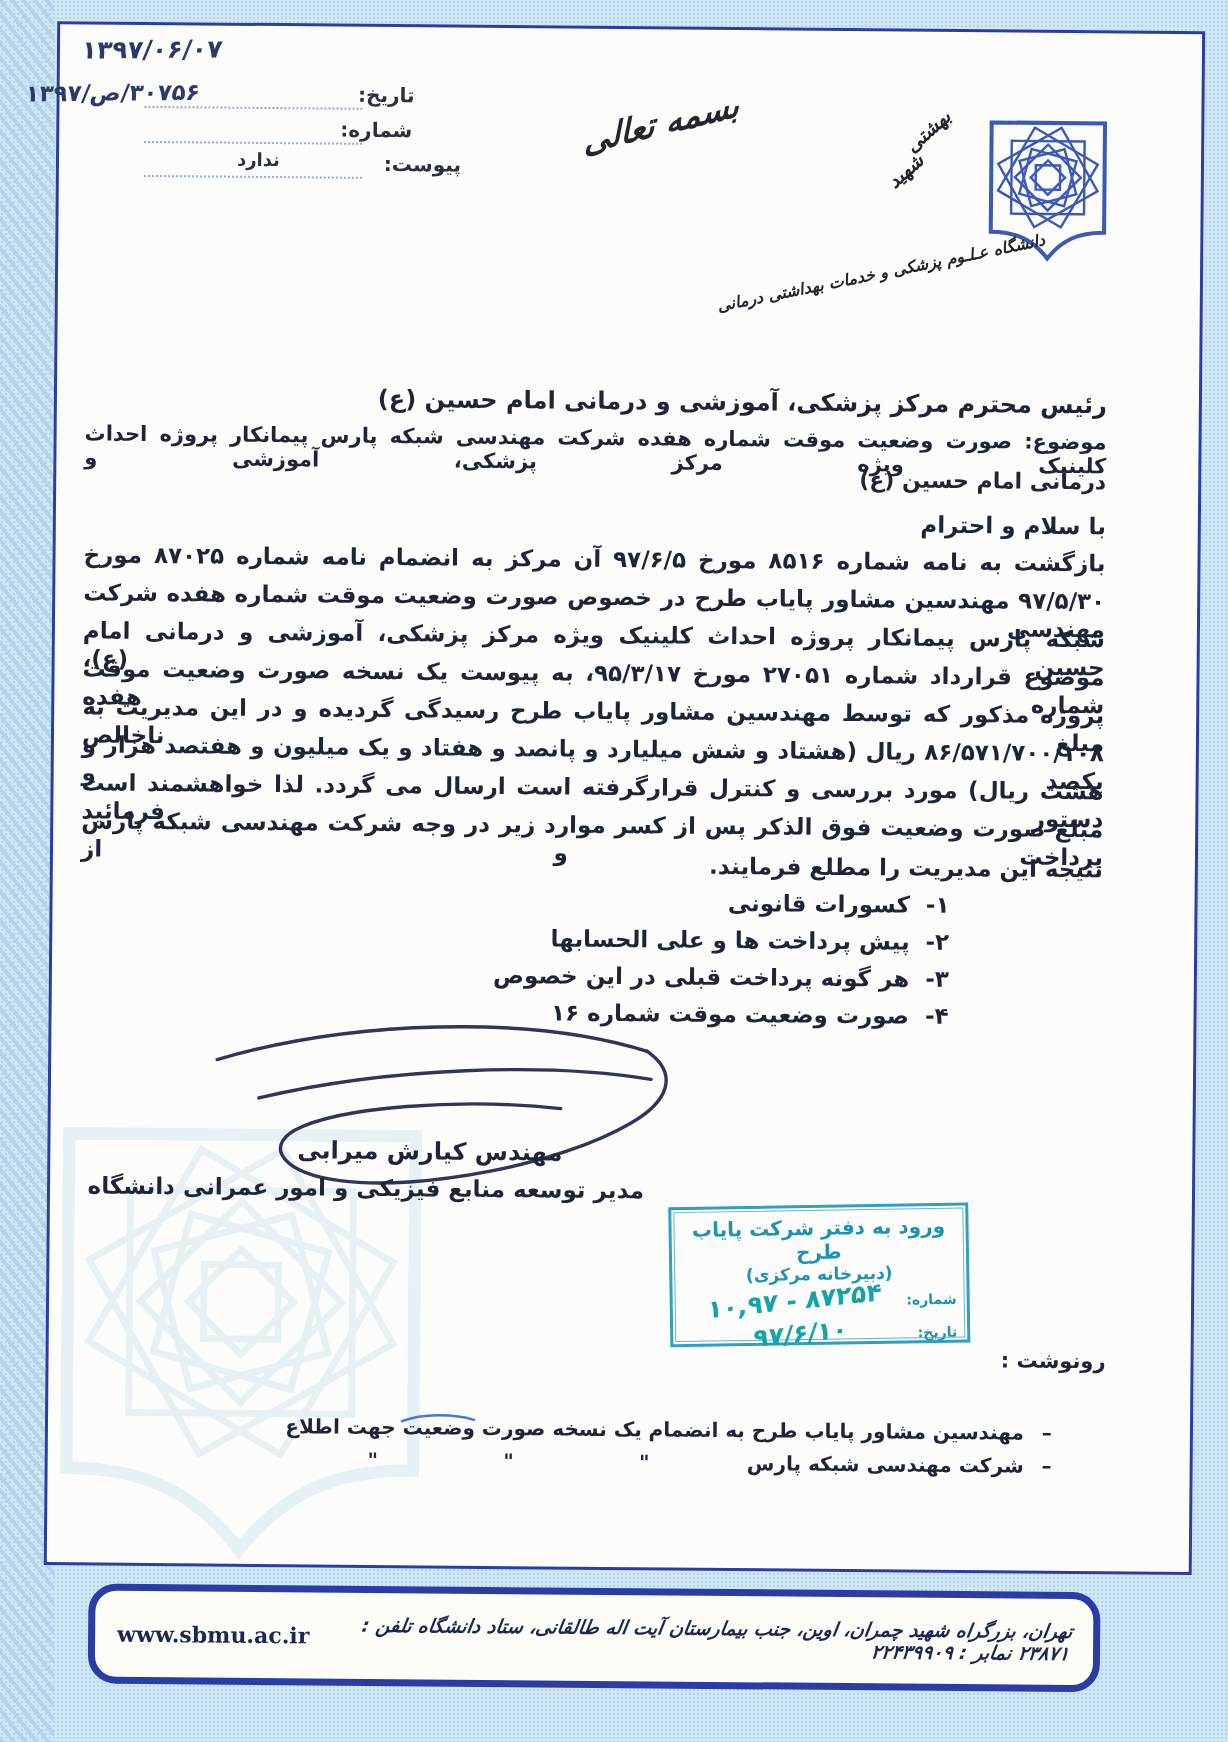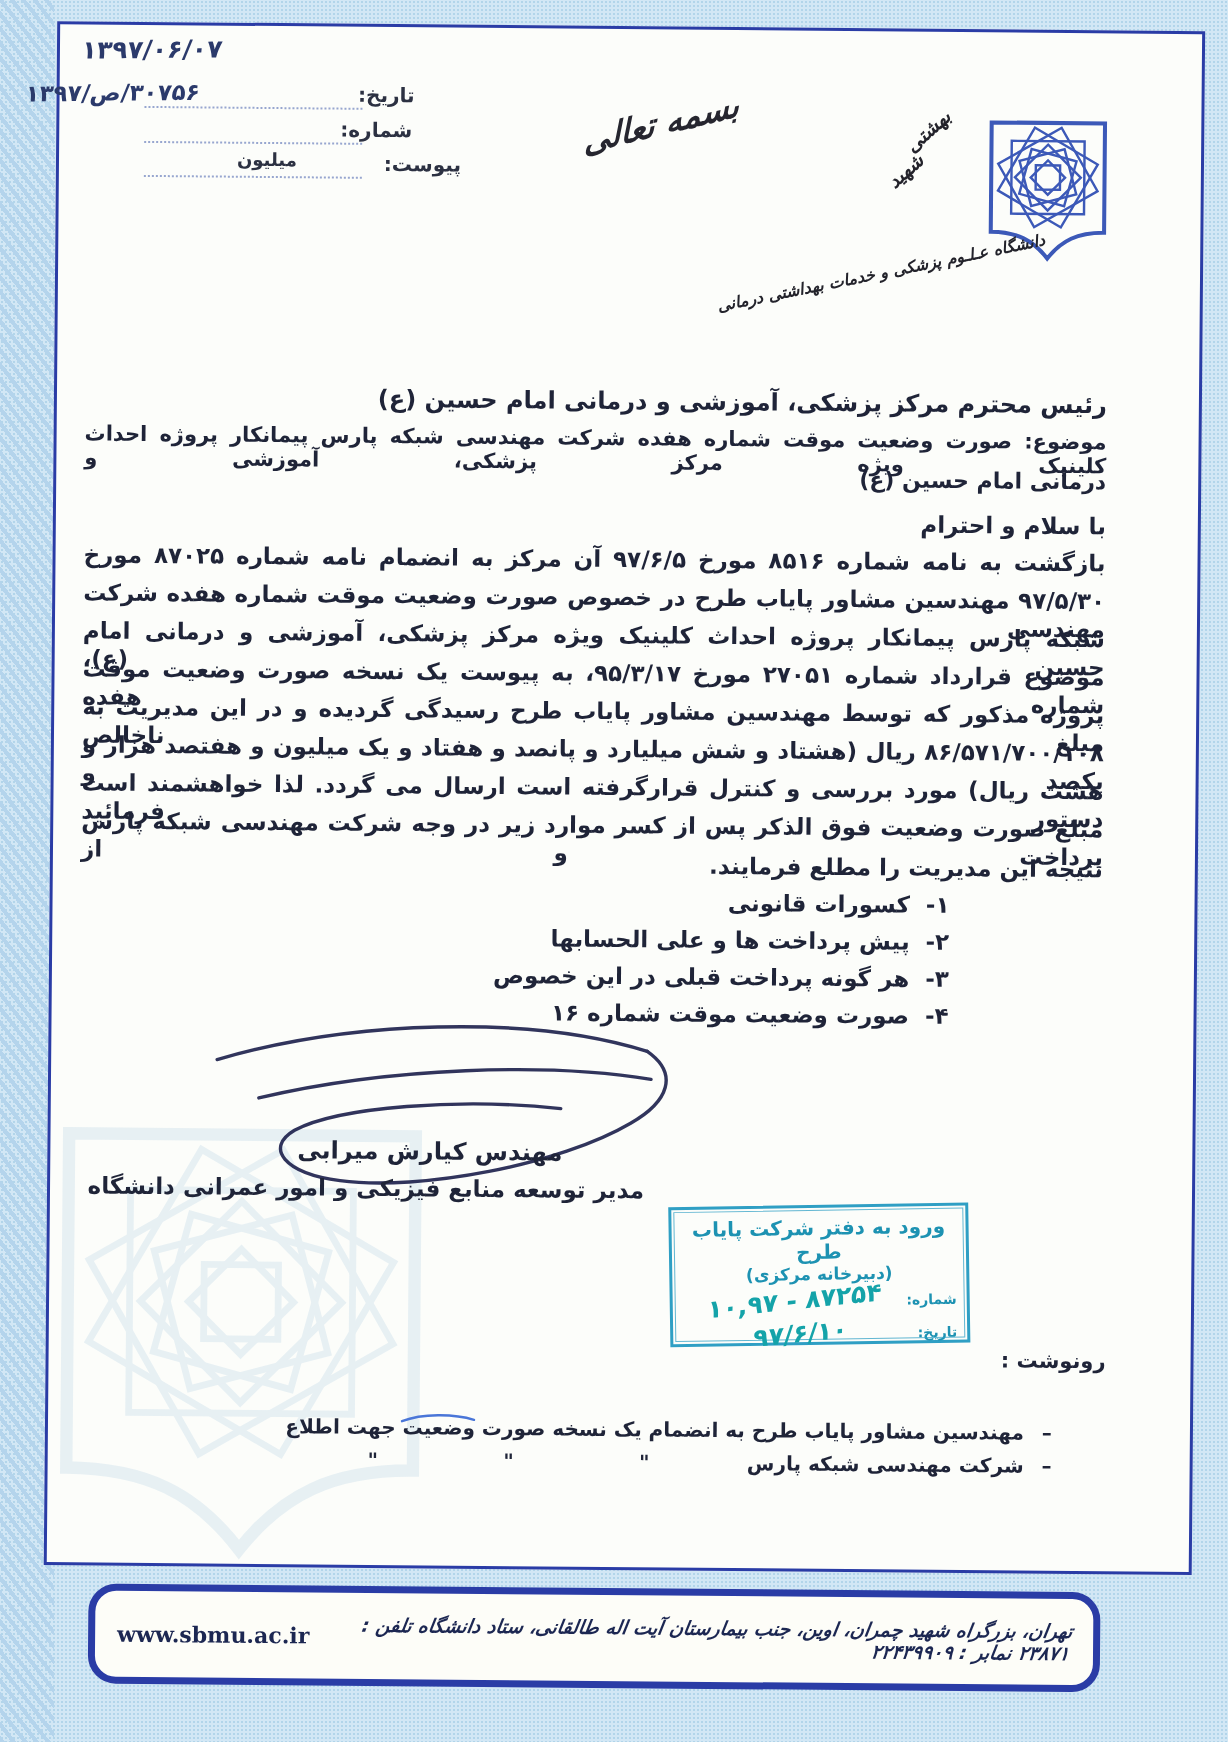--- a/index.html
+++ b/index.html
@@ -106,21 +106,21 @@
 
     <div class="fld fld-date">تاریخ:</div>
     <div class="dotline dl1"></div>
     <div class="handnum hand">۳۰۷۵۶/ص/۱۳۹۷</div>
 
     <div class="fld fld-num">شماره:</div>
     <div class="dotline dl2"></div>
 
     <div class="fld fld-att">پیوست:</div>
     <div class="dotline dl3"></div>
-    <div class="attval">میلیون</div>
+    <div class="attval">ندارد</div>
 
     <div class="bism">بسمه تعالی</div>
 
     <svg class="emblem" viewBox="0 0 140 168">
       <g fill="none" stroke="#3c59b8" stroke-width="2.4">
         <path d="M14,10 H126 V118 C100,118 84,126 70,144 C56,126 40,118 14,118 Z" stroke-width="4"></path>
         <rect x="34" y="28" width="72" height="72" transform="rotate(30 70 64)"></rect>
         <rect x="34" y="28" width="72" height="72" transform="rotate(60 70 64)"></rect>
         <rect x="34" y="28" width="72" height="72"></rect>
         <rect x="47" y="41" width="46" height="46" transform="rotate(15 70 64)"></rect>

